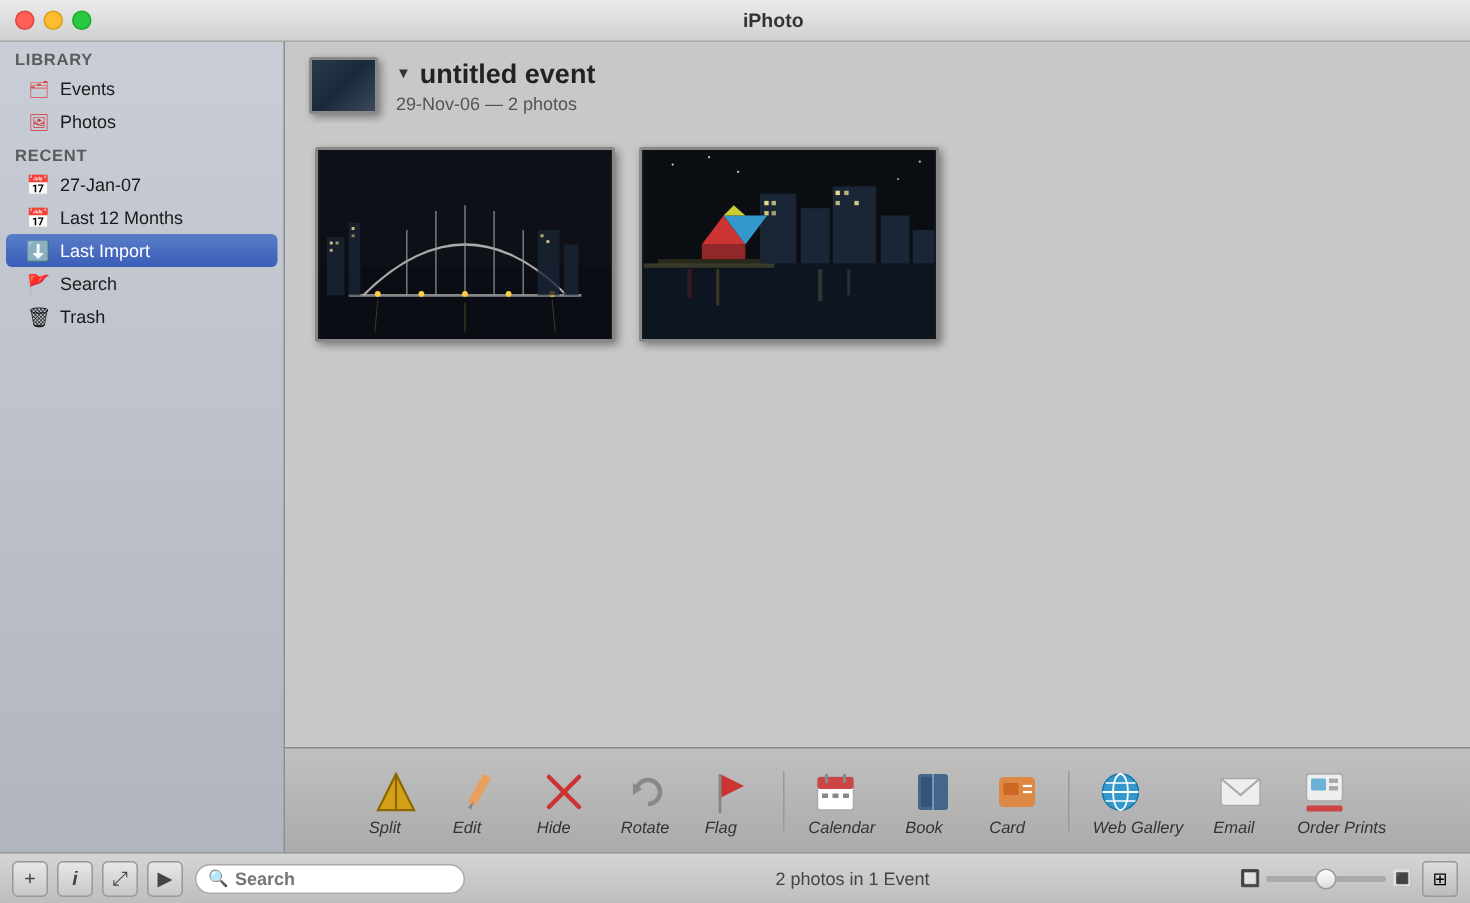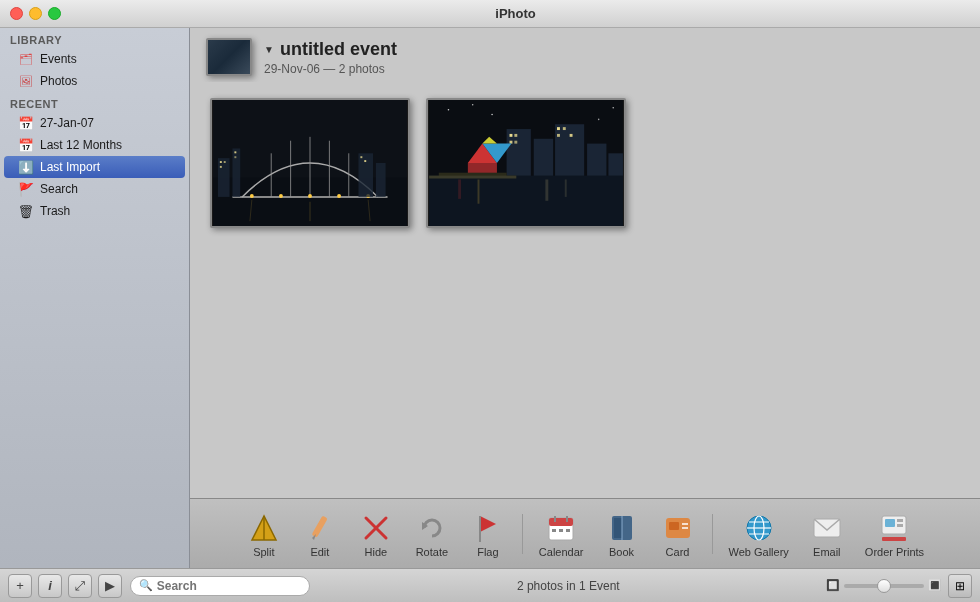--- a/index.html
+++ b/index.html
@@ -208,26 +208,27 @@
       display: flex;
       align-items: center;
       justify-content: center;
       gap: 4px;
       padding: 0 10px;
       flex-shrink: 0;
     }
     .toolbar-item {
       display: flex;
       flex-direction: column;
-      align-items: center;
+      align-items: flex-start;
       gap: 0;
       padding: 4px 8px;
       cursor: pointer;
       border-radius: 6px;
       min-width: 52px;
+      font-style: italic;
     }
     .toolbar-icon {
       width: 36px;
       height: 36px;
       display: flex;
       align-items: center;
       justify-content: center;
       font-size: 22px;
     }
     .toolbar-label {

